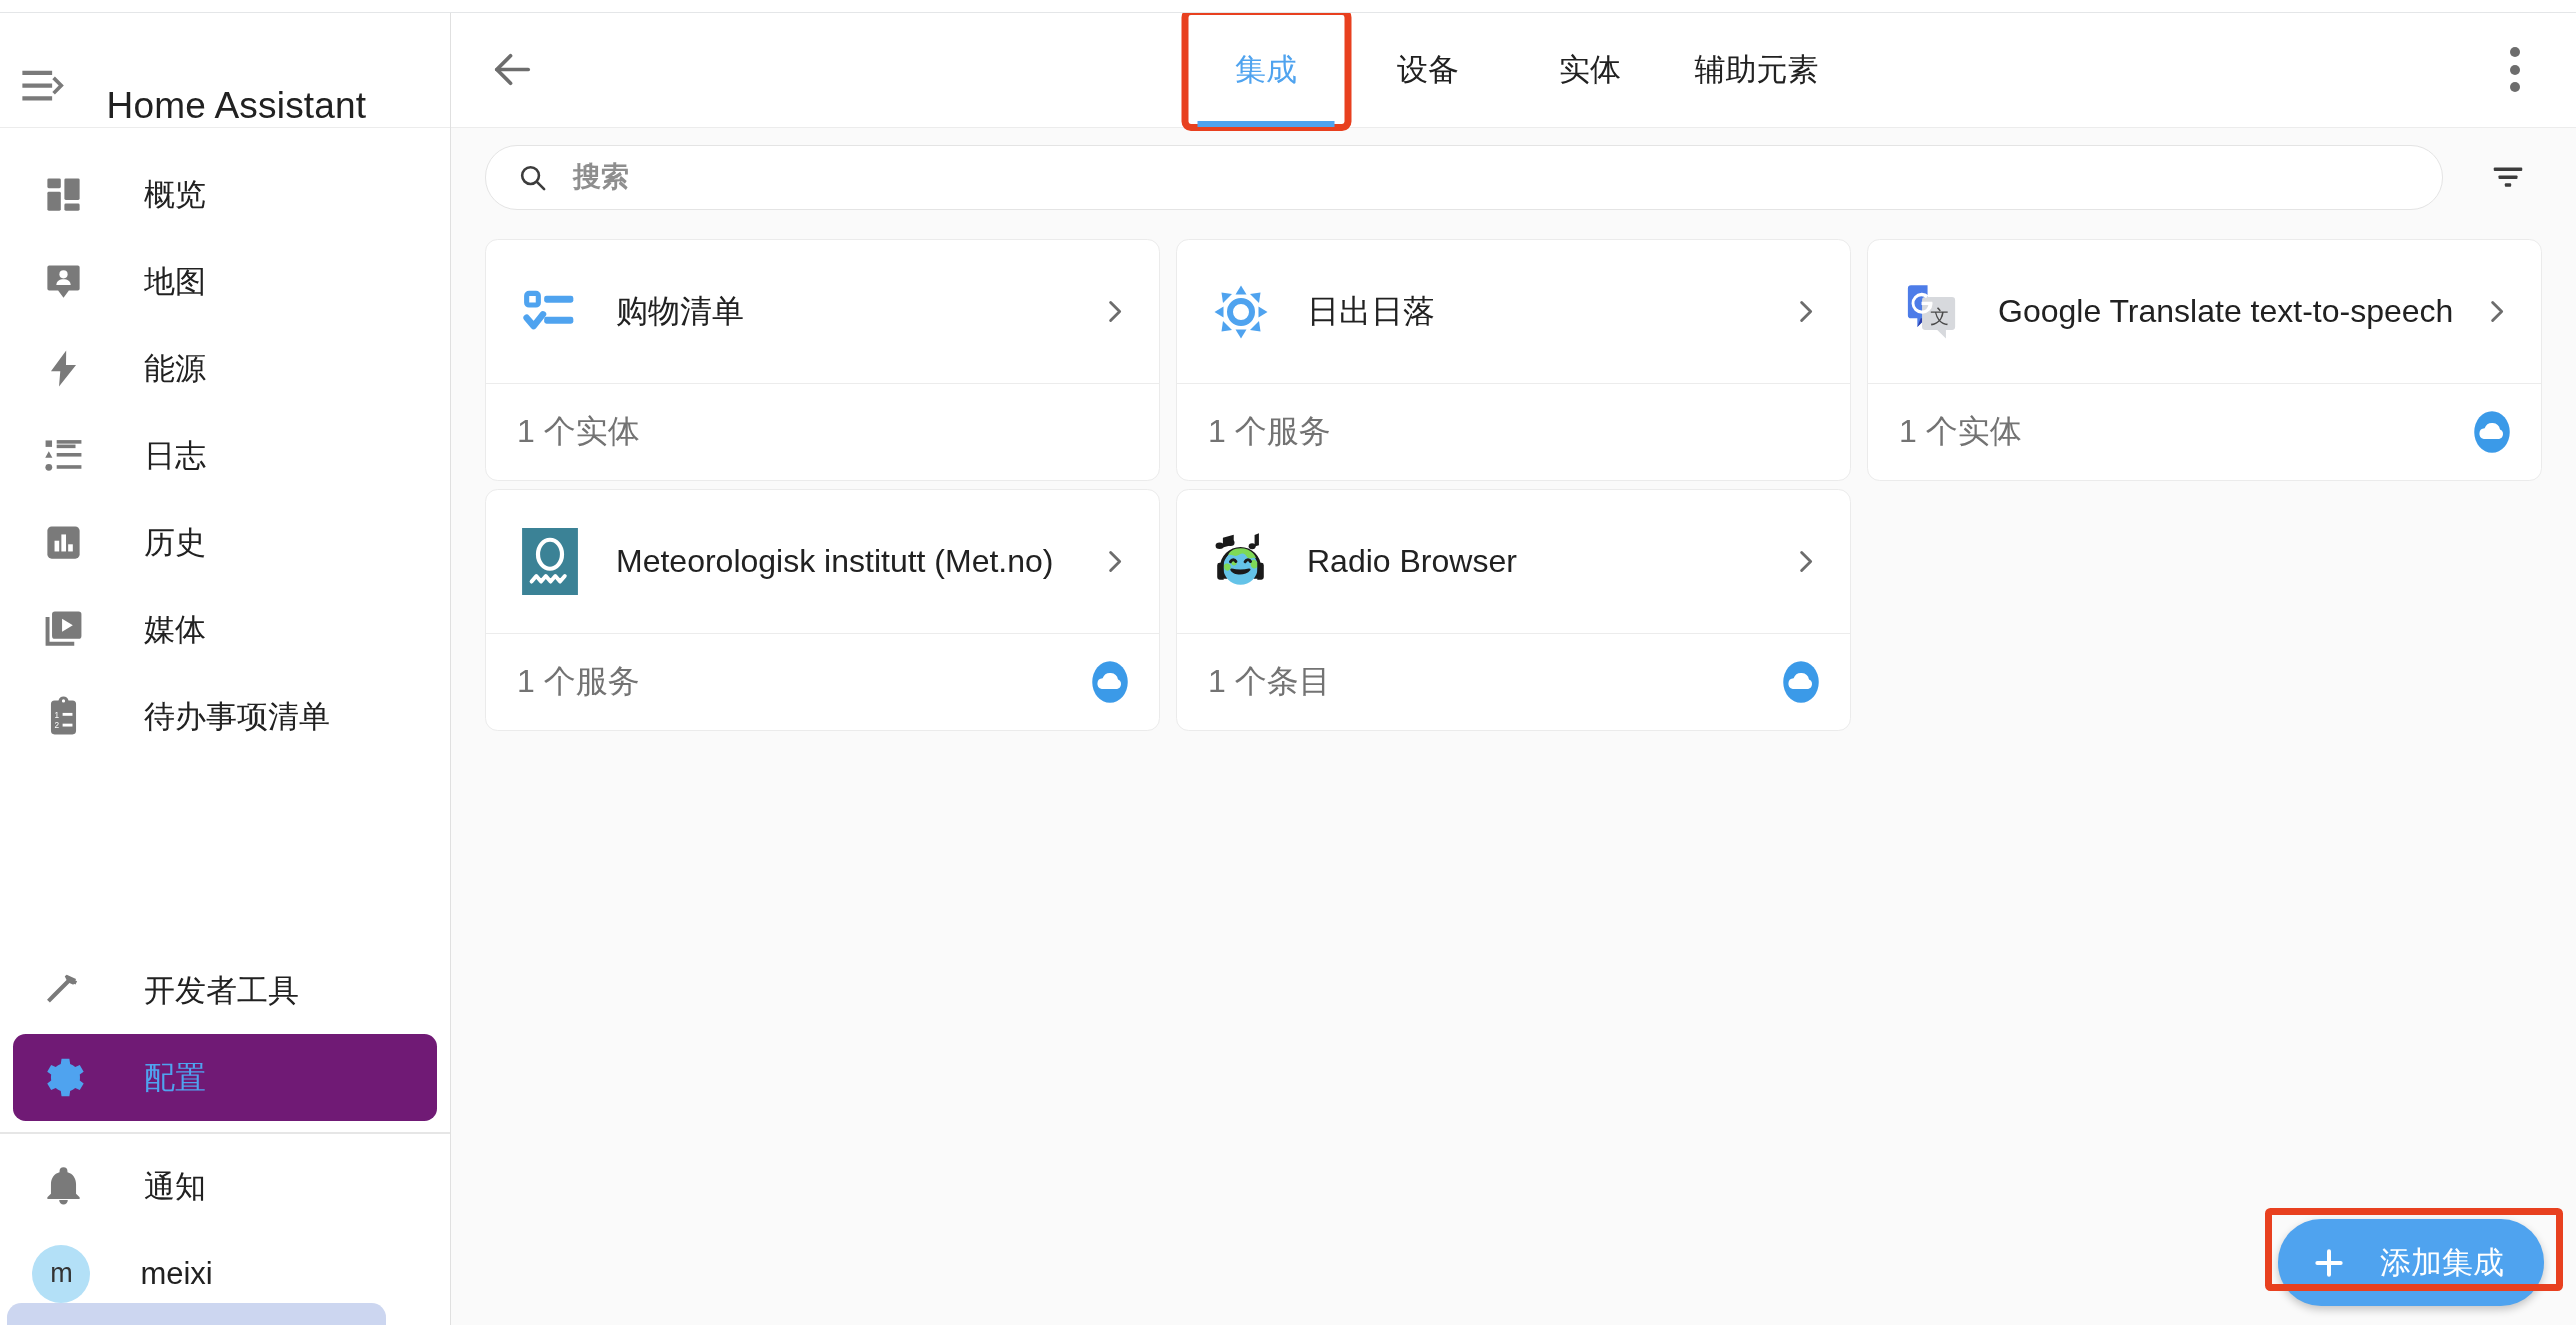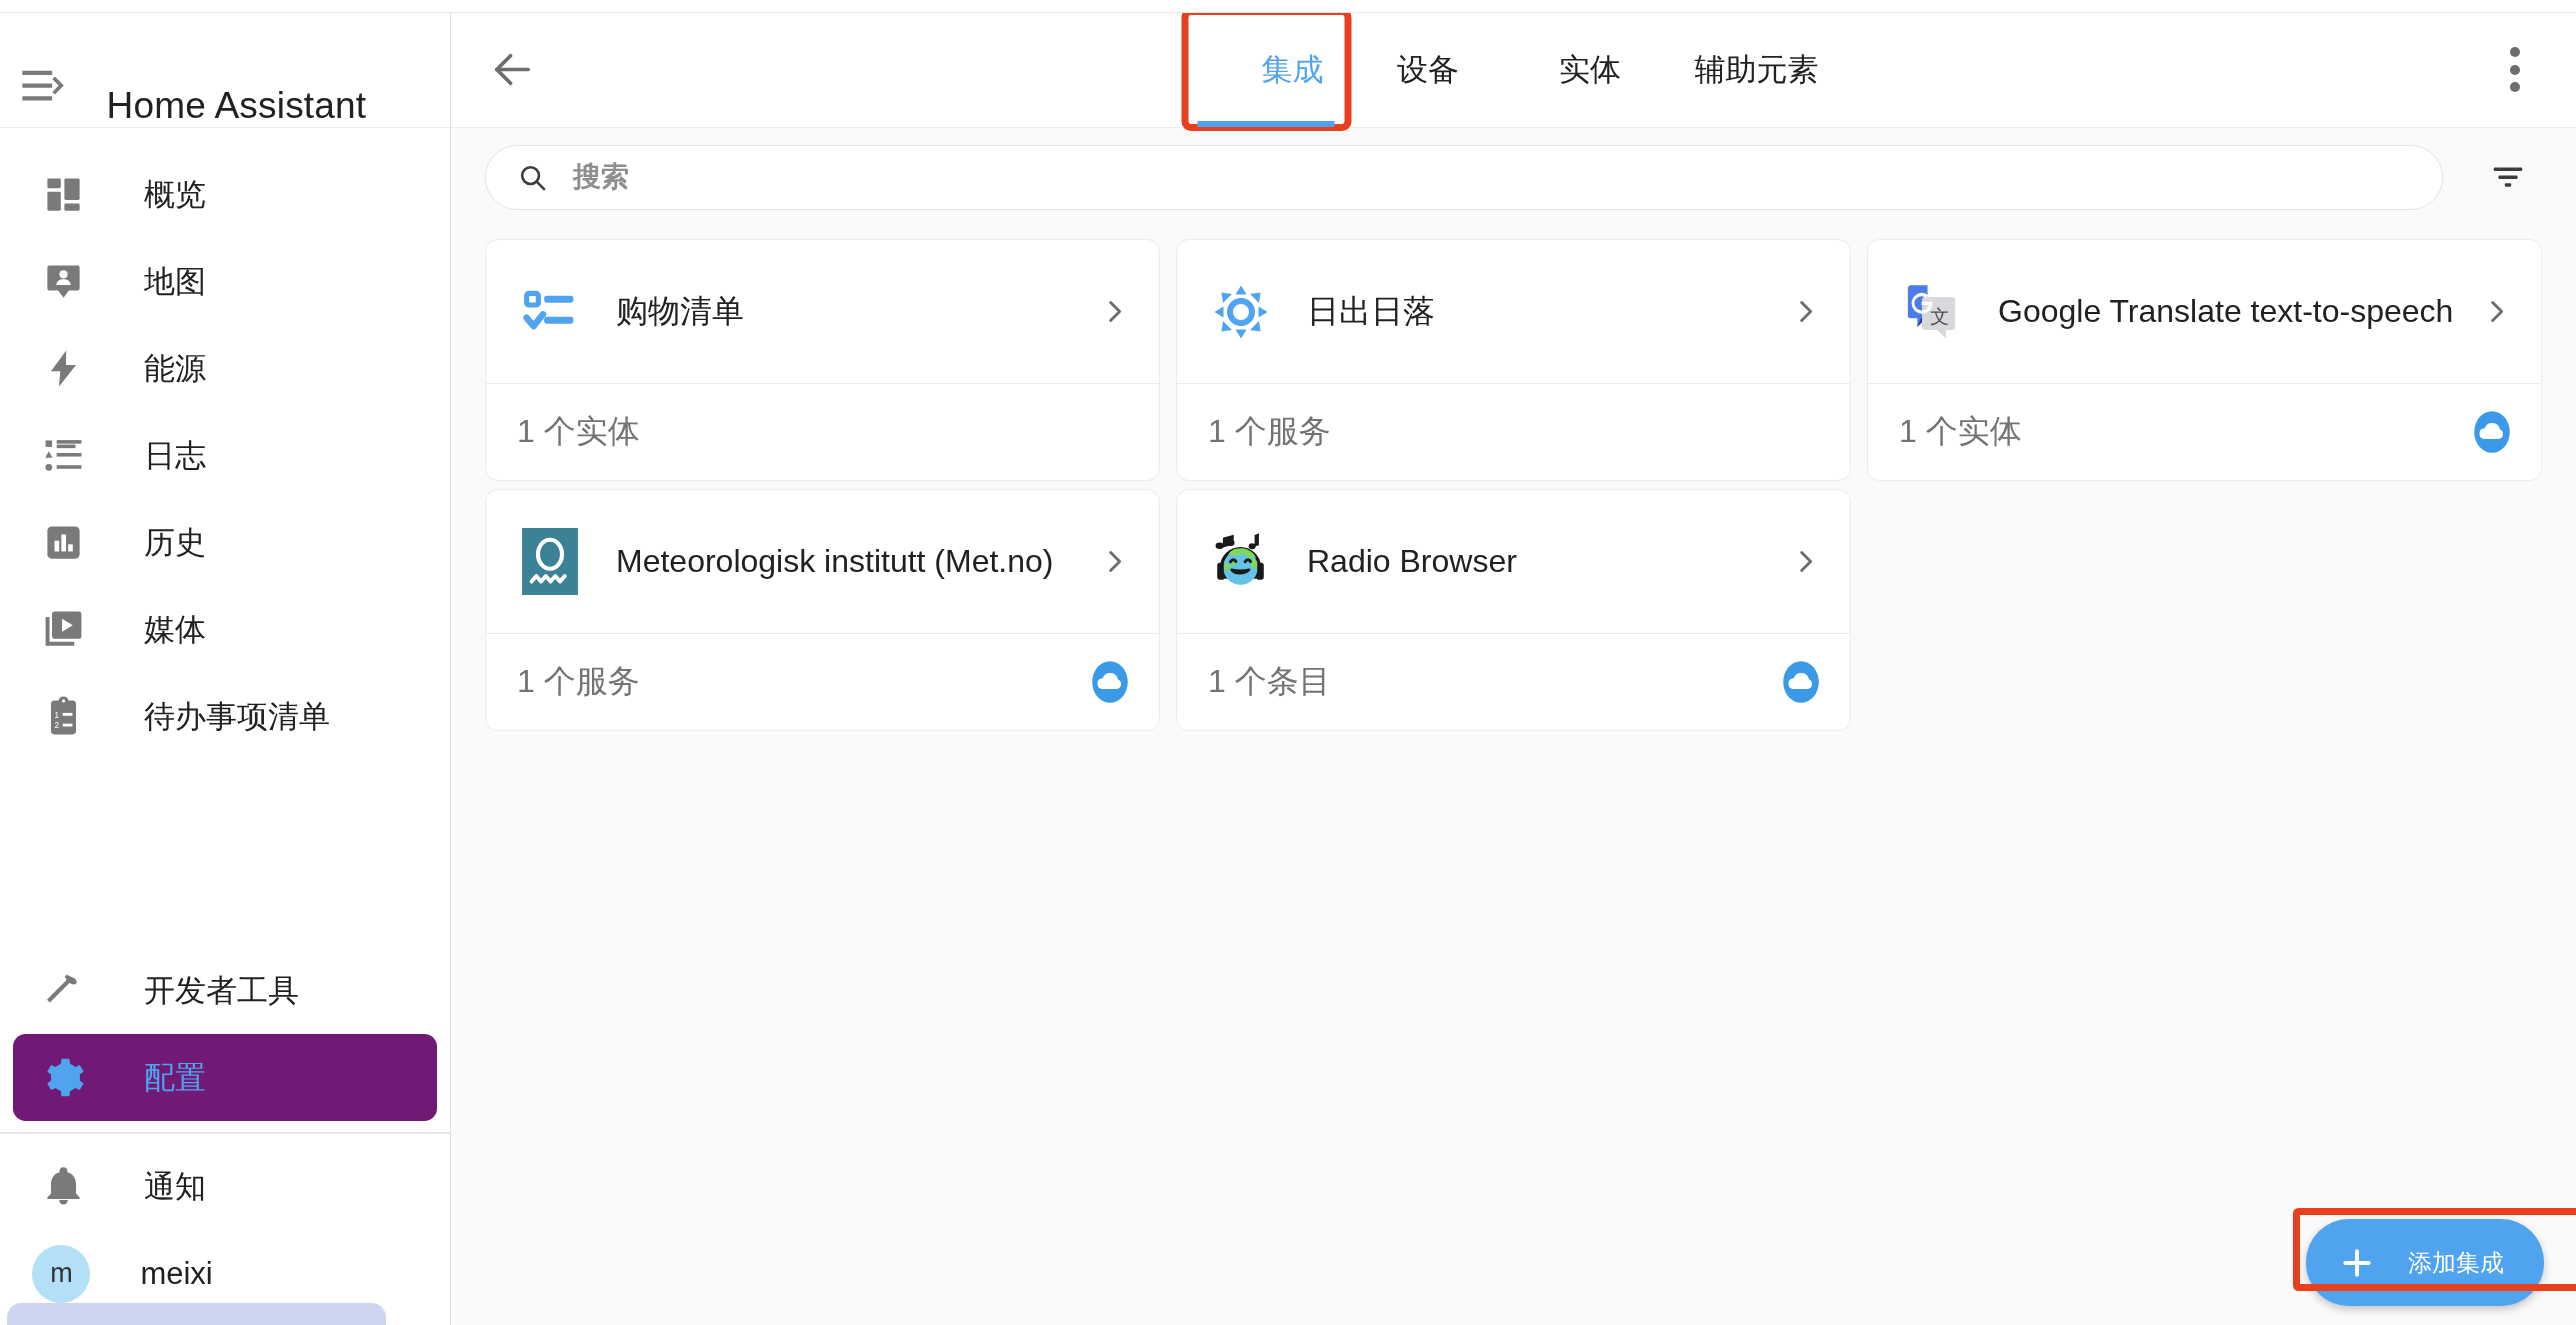--- a/index.html
+++ b/index.html
@@ -85,21 +85,21 @@
     min-width: 162px; height: 115px; display: flex; align-items: center; justify-content: center;
     font-size: 31px; color: #212121; cursor: pointer; padding: 0 23.5px;
     position: relative; white-space: nowrap;
   }
   .tab.active { color: #4fa3ef; }
   .tab.active::after {
     content: ""; position: absolute; bottom: 0; left: 12.6px; right: 12.6px;
     height: 6.3px; background: #4fa3ef;
   }
   .tab.highlight-box {
-    outline: 7.2px solid #e8401f; outline-offset: -3.6px; border-radius: 5.4px; justify-content: flex-end;
+    outline: 7.2px solid #e8401f; outline-offset: -3.6px; border-radius: 5.4px;
   }
   .overflow-btn {
     position: absolute; right: 20px; width: 83px; height: 83px; border-radius: 50%;
     display: flex; align-items: center; justify-content: center; cursor: pointer;
   }
   .dot { width: 10px; height: 10px; border-radius: 50%; background: #6d6d6d; margin: 3.6px 0; }
 
   .searchbar-row {
     height: 99px; display: flex; align-items: center; flex: 0 0 99px;
     padding: 0 27px 0 34px; background: #fafafa; font-weight: bold;
@@ -145,21 +145,21 @@
   .card-sub { font-size: 32px; color: #737373; cursor: pointer; }
   .cloud-badge { margin-left: auto; width: 52px; height: 52px; flex: 0 0 52px; }
 
   
   .fab-wrap { position: absolute; right: 32px; bottom: 20px; }
   .fab {
     height: 87px; border-radius: 43px; background: #4fa3ef; color: #fff;
     display: flex; align-items: center; padding: 0 40px 0 31px; cursor: pointer;
     box-shadow: 0 3.6px 9px rgba(0,0,0,0.22);
   }
-  .fab-label { font-size: 24px; margin-left: 31px; white-space: nowrap; }
+  .fab-label { font-size: 31px; margin-left: 31px; white-space: nowrap; }
   .fab-highlight {
     position: absolute; left: -12.6px; top: -10.8px; width: 298px; height: 83px;
     border: 7.2px solid #e8401f; border-radius: 5.4px; pointer-events: none;
   }
   svg { display: block; }
 </style>
 </head>
 <body>
 
 <div id="app">

